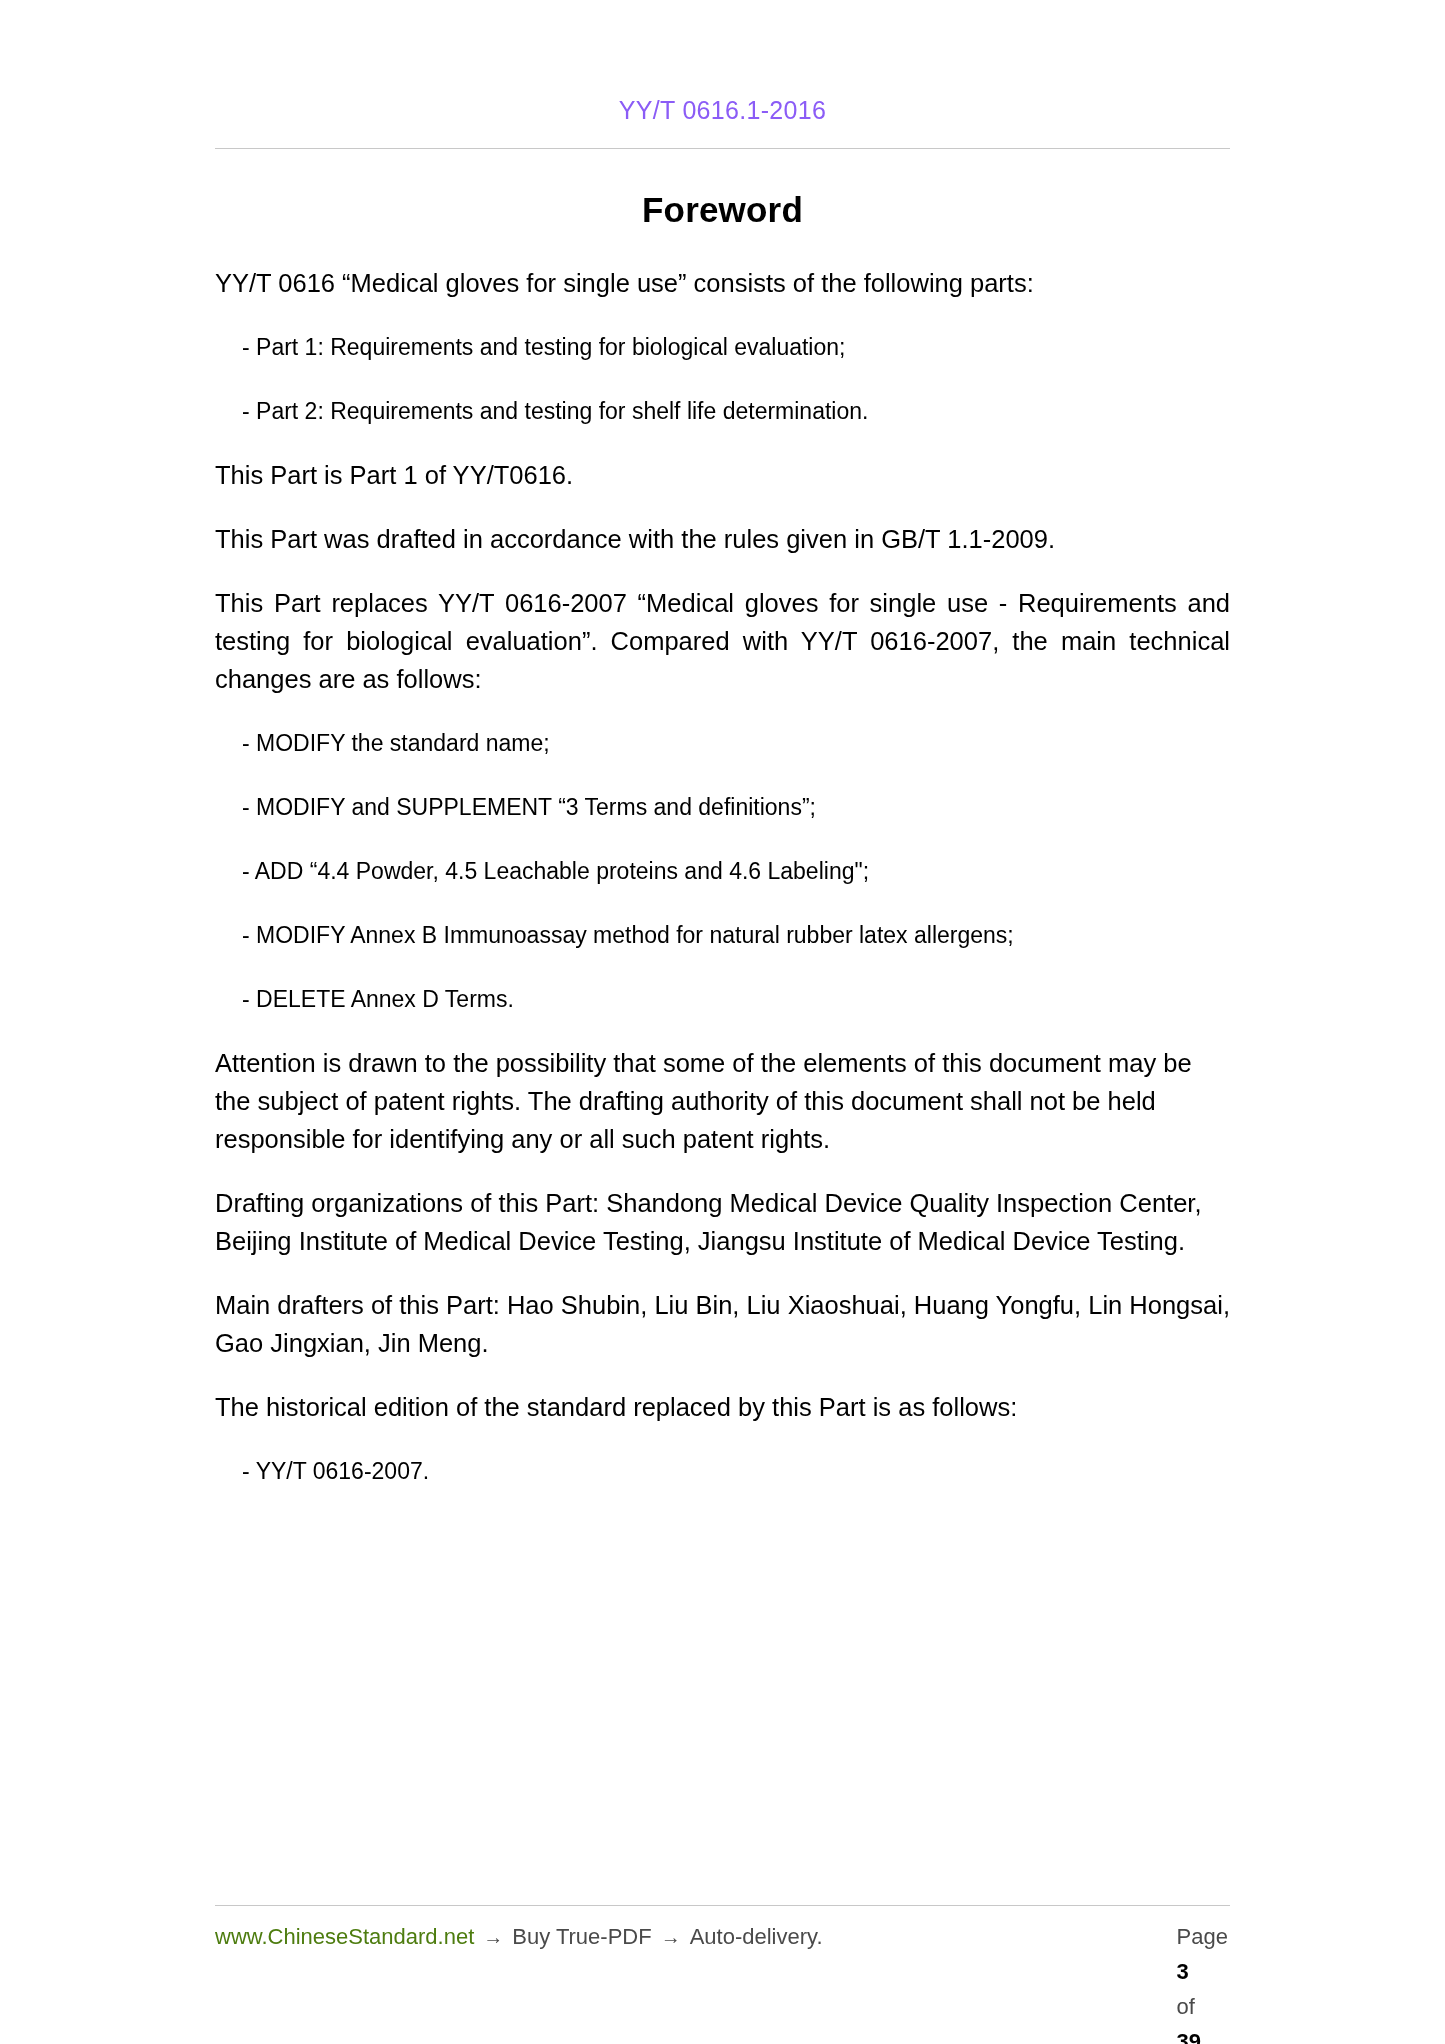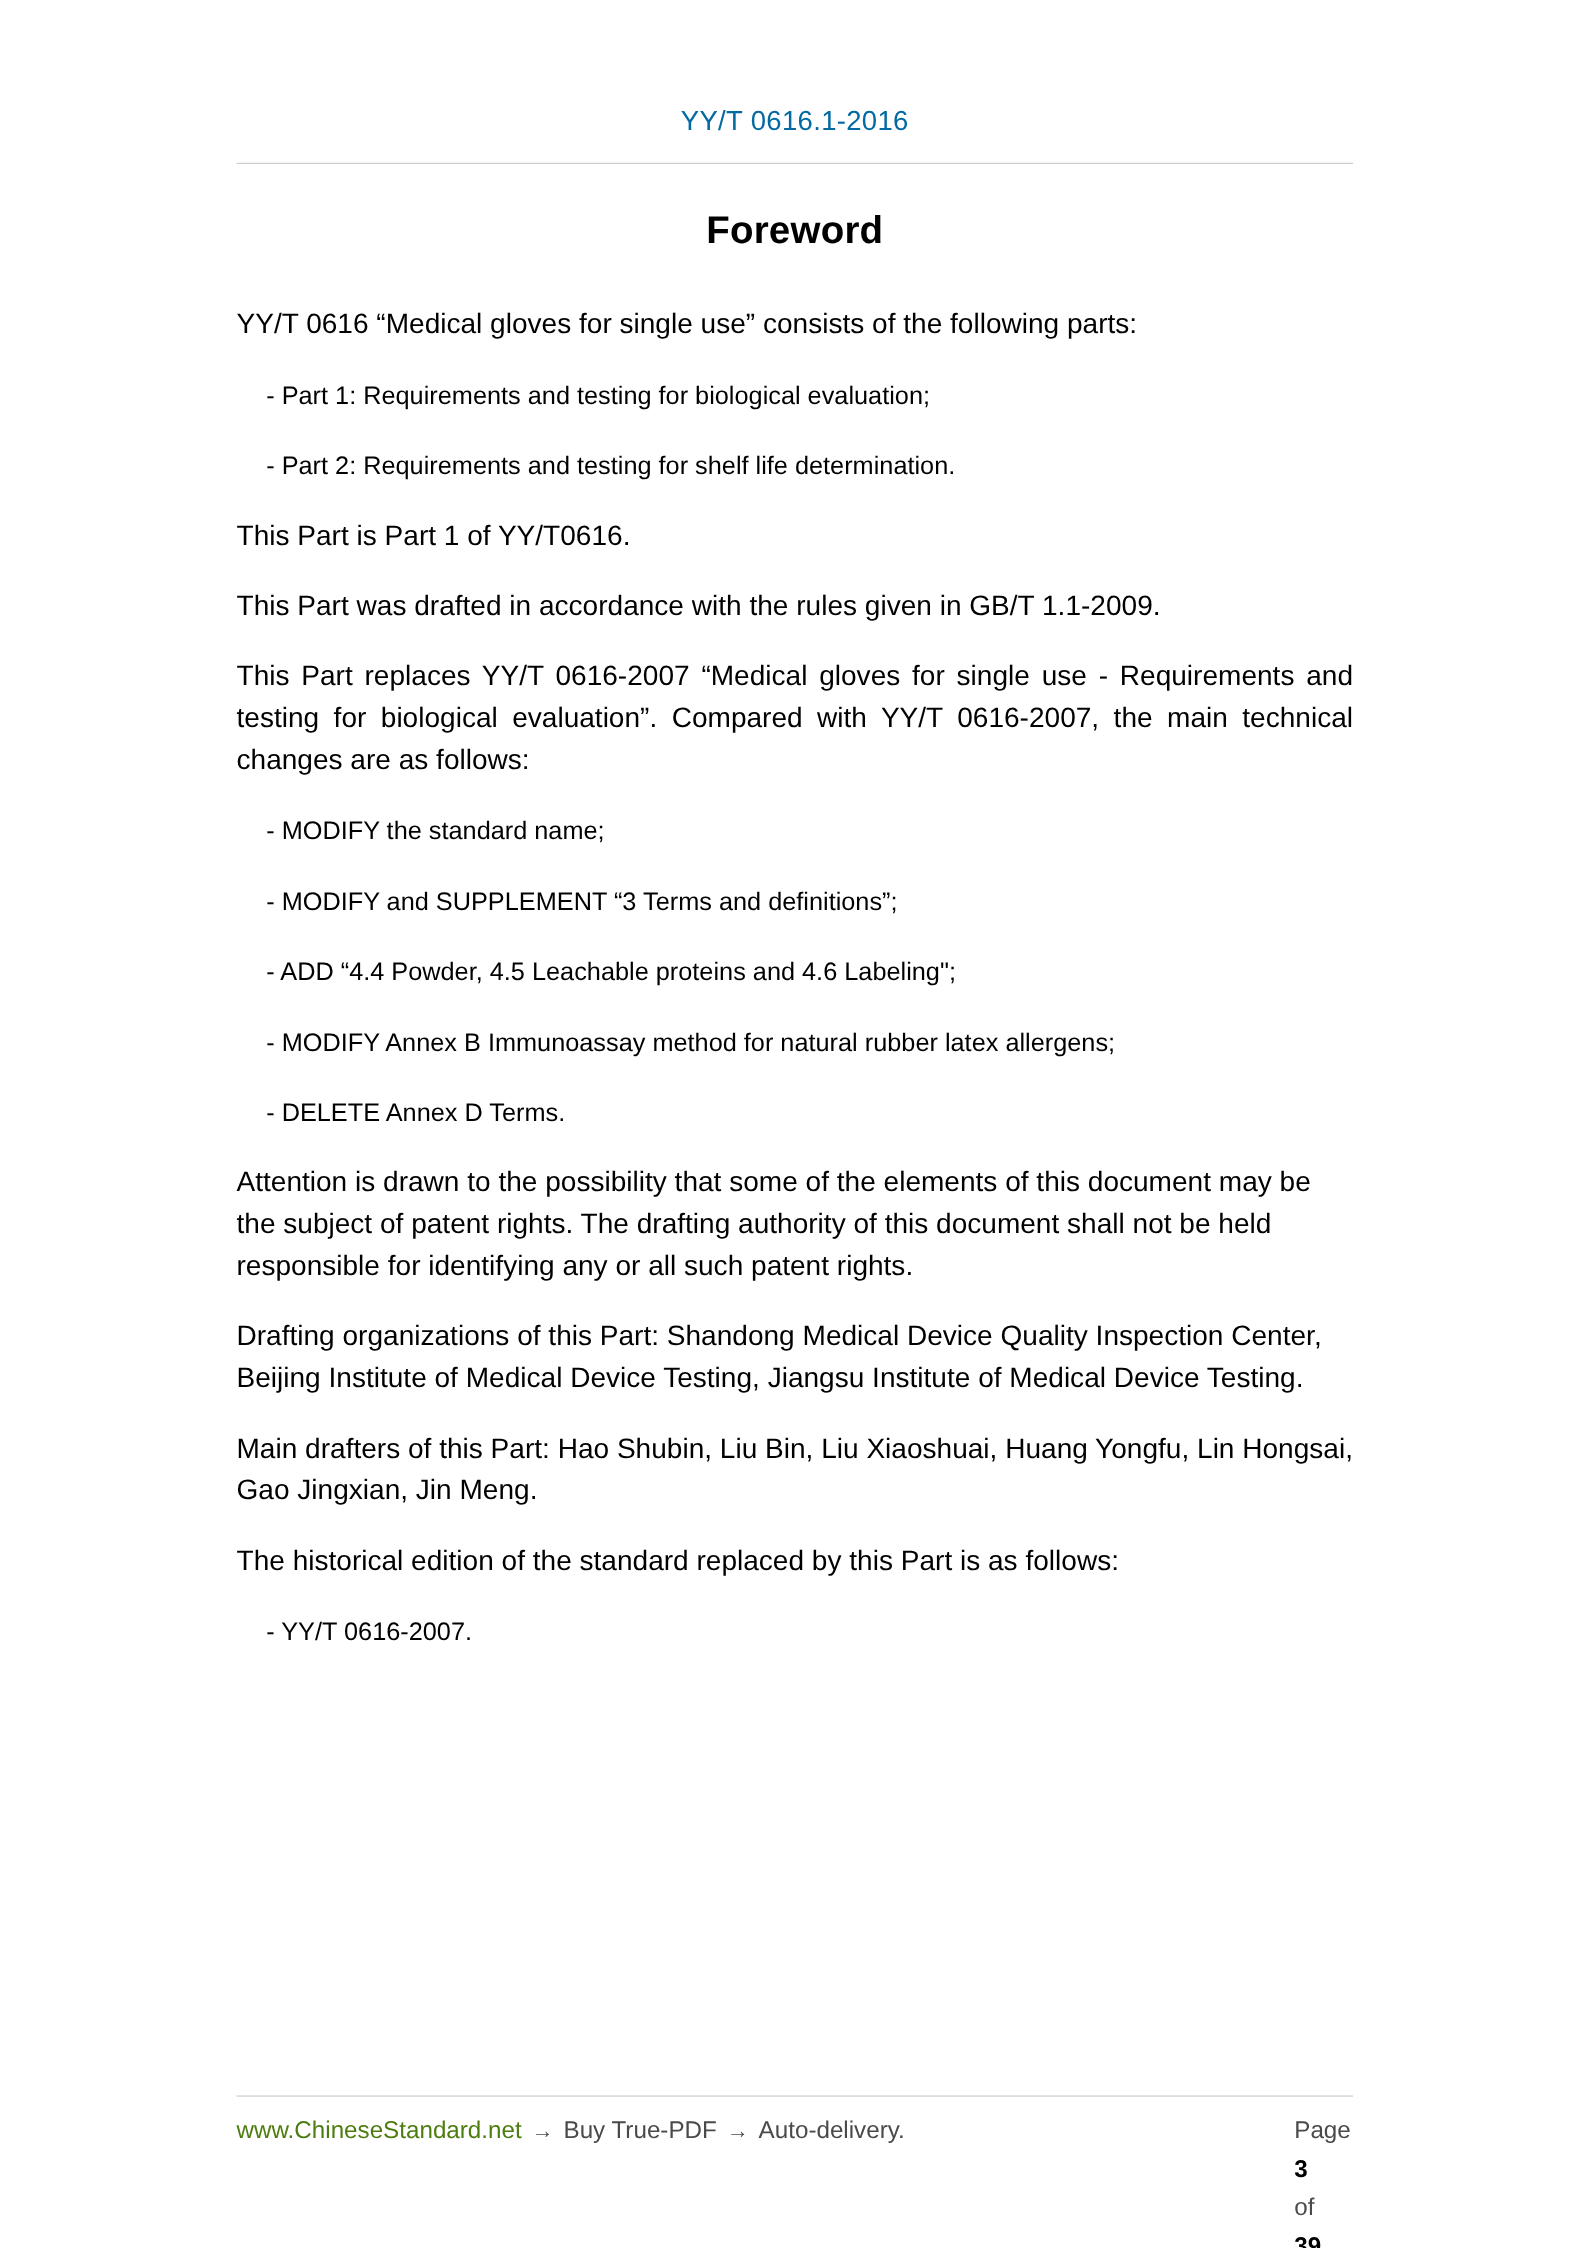--- a/index.html
+++ b/index.html
@@ -19,42 +19,42 @@
     background: #ffffff;
     box-sizing: border-box;
   }
   .header {
     position: absolute;
     top: 96px;
     left: 215px;
     width: 1015px;
     text-align: center;
     font-size: 25px;
-    color: #0369a1;
+    color: #8b5cf6;
     letter-spacing: 0.3px;
   }
   .header-rule {
     position: absolute;
     top: 148px;
     left: 215px;
     width: 1015px;
     height: 1px;
     background: #c8c8c8;
   }
   .content {
     position: absolute;
     top: 190px;
     left: 215px;
     width: 1015px;
   }
   h1.doc-title {
     font-size: 35px;
     font-weight: bold;
     text-align: center;
-    margin: 0 0 46px 0;
+    margin: 0 0 34px 0;
     letter-spacing: 0.2px;
   }
   p.para {
     font-size: 25.5px;
     line-height: 38px;
     margin: 0 0 26px 0;
     text-align: left;
   }
   p.para.justify {
     text-align: justify;

